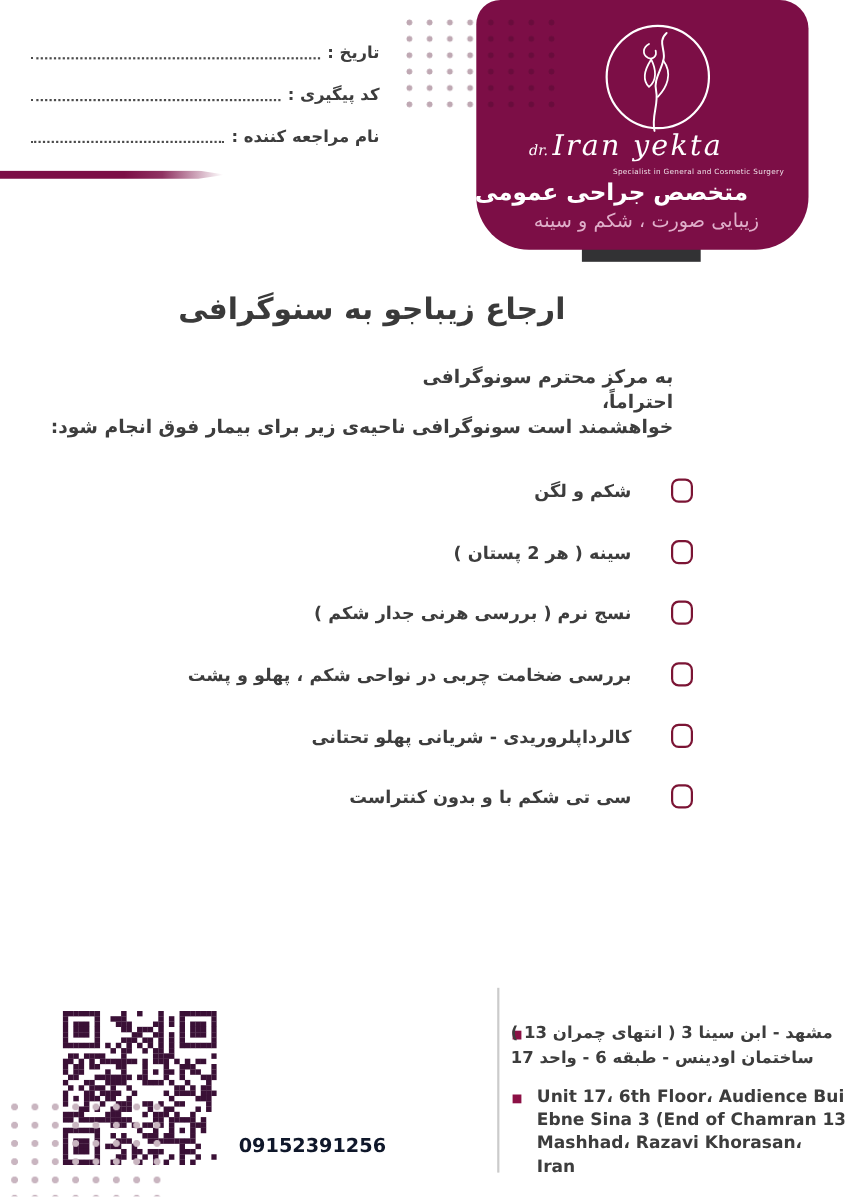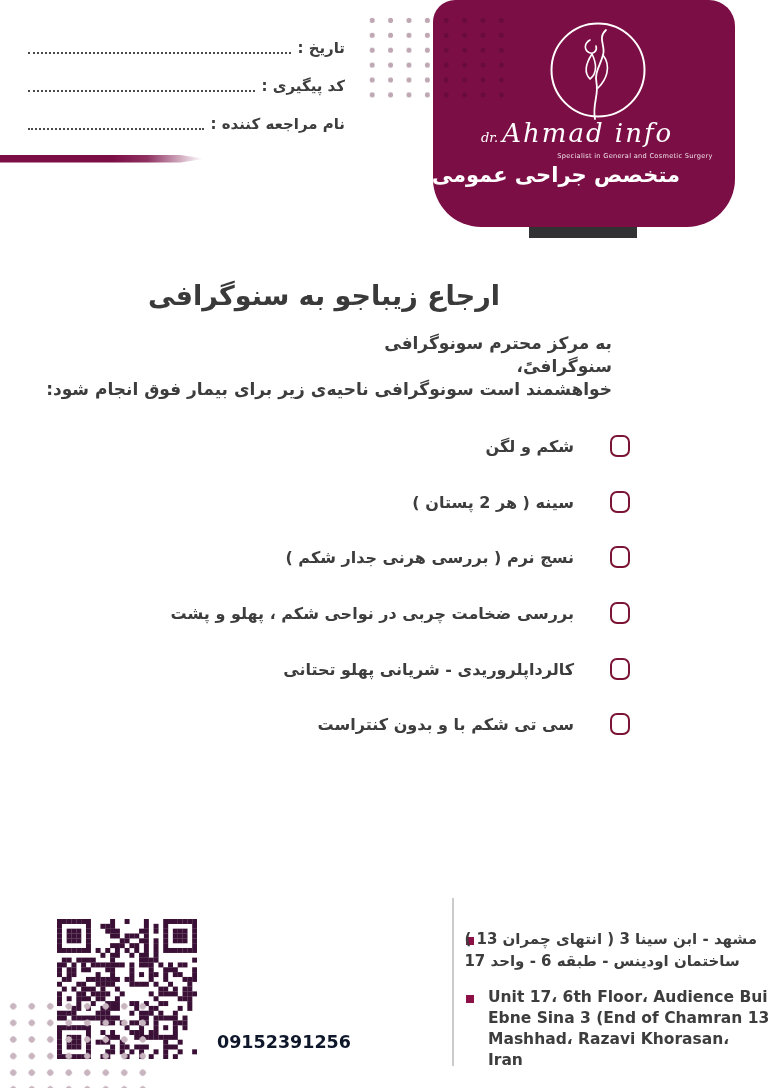--- a/index.html
+++ b/index.html
@@ -39,21 +39,21 @@
   .sig-dr{font-size:13px;line-height:20px;}
   .sig-name{font-size:26px;line-height:30px;letter-spacing:2px;white-space:nowrap;}
   .sig-sub{position:absolute;left:112px;top:152px;width:180px;text-align:center;
            font-size:6.6px;letter-spacing:.3px;color:rgba(255,255,255,.88);}
   .fa-spec{position:absolute;right:55px;top:162px;font-size:21px;font-weight:700;color:#ffffff;
            direction:rtl;white-space:nowrap;line-height:26px;}
   .fa-spec2{position:absolute;right:45px;top:190px;font-size:17.5px;color:#e0afca;
             direction:rtl;white-space:nowrap;line-height:22px;}
 
   
-  .doc-title{position:absolute;right:251px;top:260px;margin:17px;font-size:27px;font-weight:800;
+  .doc-title{position:absolute;right:251px;top:260px;margin:3px;font-size:27px;font-weight:800;
              color:#3a3a3a;direction:rtl;white-space:nowrap;line-height:38px;}
   .intro{position:absolute;right:156px;top:332px;direction:rtl;text-align:right;
          font-size:17px;font-weight:700;line-height:23px;color:#3d3d3d;}
   .intro div{white-space:nowrap;}
 
   
   .check-row{position:absolute;right:138px;height:24px;display:flex;align-items:center;gap:36px;}
   .check-label{font-size:16px;font-weight:700;color:#3d3d3d;direction:rtl;white-space:nowrap;order:0;}
   .checkbox{order:1;width:16px;height:18px;border:2.6px solid #7b1434;border-radius:7px;background:#fff;flex:0 0 auto;}
 
@@ -103,32 +103,33 @@
     <svg class="logo-svg" width="110" height="102" viewBox="0 0 110 102">
       <circle cx="55" cy="50" r="46.5" fill="none" stroke="#ffffff" stroke-width="2"></circle>
       <path d="M63 10 C54 18 63 26 60 35 C57.5 45 51 53 53.5 63 C56 75 49 85 52 99" fill="none" stroke="#ffffff" stroke-width="1.8" stroke-linecap="round"></path>
       <path d="M60 35 C69 47 63 60 55 68" fill="none" stroke="#ffffff" stroke-width="1.6" stroke-linecap="round"></path>
       <path d="M47 20 c-5.5 3 -6.5 9.5 -1 12.5 c4.5 2.2 8.5 -1.5 7 -6.5" fill="none" stroke="#ffffff" stroke-width="1.6" stroke-linecap="round"></path>
       <path d="M49 34 c-6.5 10 -8.5 18.5 -2 25 c7.5 -5.5 6.5 -16 2 -25 z" fill="none" stroke="#ffffff" stroke-width="1.6" stroke-linejoin="round"></path>
     </svg>
 
     <div class="sig-row">
       <span class="sig-dr">dr.</span>
-      <span class="sig-name">Ahmad info</span>
+      <span class="sig-name">Iran yekta</span>
     </div>
     <div class="sig-sub">Specialist in General and Cosmetic Surgery</div>
 
     <div class="fa-spec">متخصص جراحی عمومی</div>
+    <div class="fa-spec2">زیبایی صورت ، شکم و سینه</div>
   </div>
 
   <h1 class="doc-title">ارجاع زیباجو به سنوگرافی</h1>
 
   <div class="intro">
     <div>به مرکز محترم سونوگرافی</div>
-    <div>سنوگرافیً،</div>
+    <div>احتراماً،</div>
     <div>خواهشمند است سونوگرافی ناحیه‌ی زیر برای بیمار فوق انجام شود:</div>
   </div>
 
   <div class="check-row" style="top:434px">
     <span class="check-label">شکم و لگن</span>
     <span class="checkbox"></span>
   </div>
   <div class="check-row" style="top:490px">
     <span class="check-label">سینه ( هر 2 پستان )</span>
     <span class="checkbox"></span>

